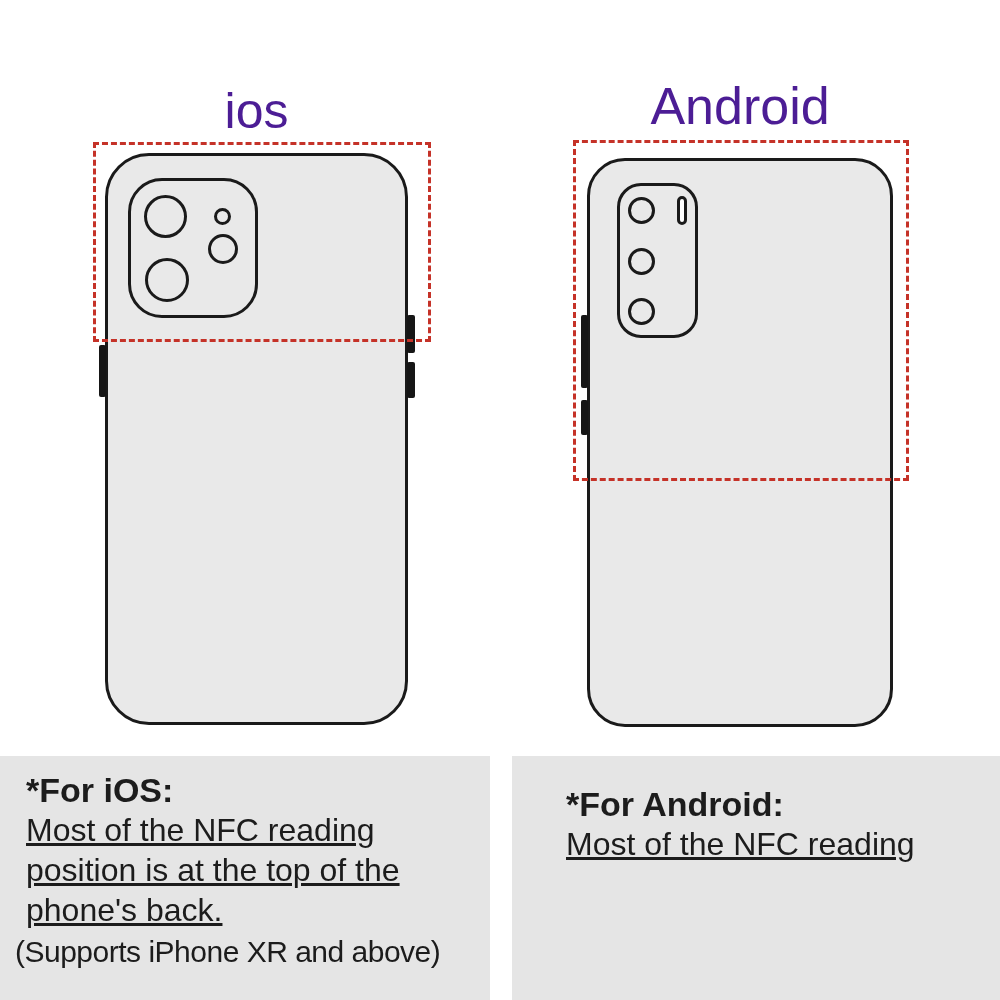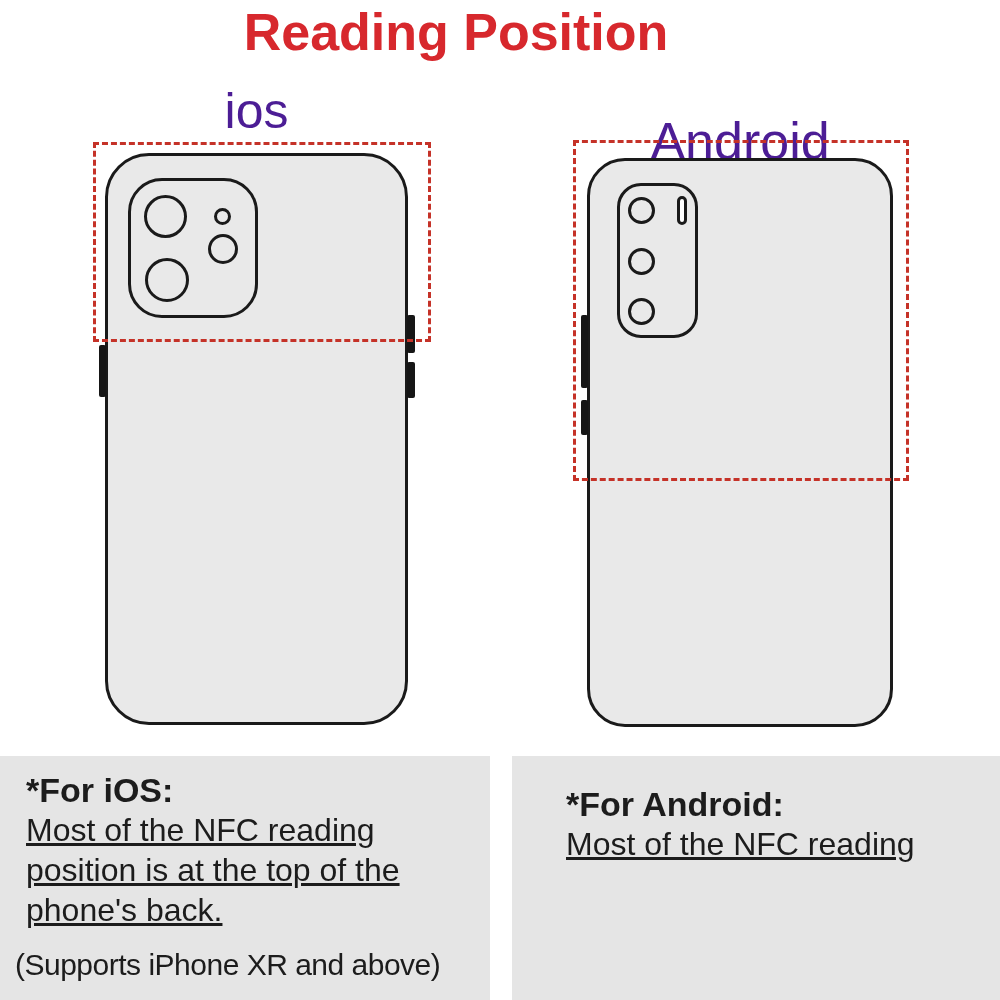--- a/index.html
+++ b/index.html
@@ -8,21 +8,21 @@
     font-family:"Liberation Sans","DejaVu Sans",sans-serif;color:#222;
     overflow:hidden;
   }
   
   .title{
     position:absolute;left:0;top:2px;width:912px;text-align:center;
     font-size:52px;font-weight:700;color:#d7282d;letter-spacing:0px;
   }
   .platform-label{position:absolute;color:#4c1d95;}
   .ios-label{left:105px;top:82px;width:303px;text-align:center;font-size:50px;}
-  .android-label{left:587px;top:76px;width:306px;text-align:center;font-size:52px;margin-top:35px;}
+  .android-label{left:587px;top:76px;width:306px;text-align:center;font-size:52px;}
 
   
   .nfc-zone{position:absolute;border:3px dashed #c53228;z-index:5;background:transparent;}
   .ios-zone{left:93px;top:142px;width:332px;height:194px;}
   .android-zone{left:573px;top:140px;width:330px;height:335px;}
 
   
   .phone{
     position:absolute;background:#e9e9e9;border:3px solid #1a1a1a;z-index:2;
   }
@@ -54,29 +54,28 @@
   .android-lens-3{top:112px;}
   .android-flash{position:absolute;left:57px;top:10px;width:10px;height:29px;
     border:3px solid #1a1a1a;border-radius:6px;background:#fff;box-sizing:border-box;}
 
   
   .note-box{position:absolute;top:756px;height:249px;background:#e5e5e5;box-sizing:border-box;z-index:1;}
   .note-ios{left:0;width:490px;padding:14px 0 0 26px;}
   .note-android{left:512px;width:494px;padding:28px 0 0 54px;}
   .note-heading{font-size:34px;font-weight:700;line-height:40px;color:#1c1c1c;}
   .note-line{font-size:32px;line-height:40px;color:#1c1c1c;white-space:nowrap;text-decoration:underline;}
-  .note-footnote{font-size:30px;line-height:40px;margin-left:-11px;margin-top:15px;
+  .note-footnote{font-size:30px;line-height:40px;margin-left:-11px;margin-top:2px;
     letter-spacing:-0.5px;color:#1c1c1c;white-space:nowrap;}
 </style>
 </head>
 <body>
 
 <div class="page">
 
-  <div class="title">Reading Position</div>
 
   <div class="platform-label ios-label">ios</div>
   <div class="platform-label android-label">Android</div>
 
   <div class="phone ios-phone">
     <div class="camera-module ios-module">
       <div class="lens ios-lens-top"></div>
       <div class="lens ios-lens-bottom"></div>
       <div class="dot ios-dot-small"></div>
       <div class="dot ios-dot-medium"></div>

